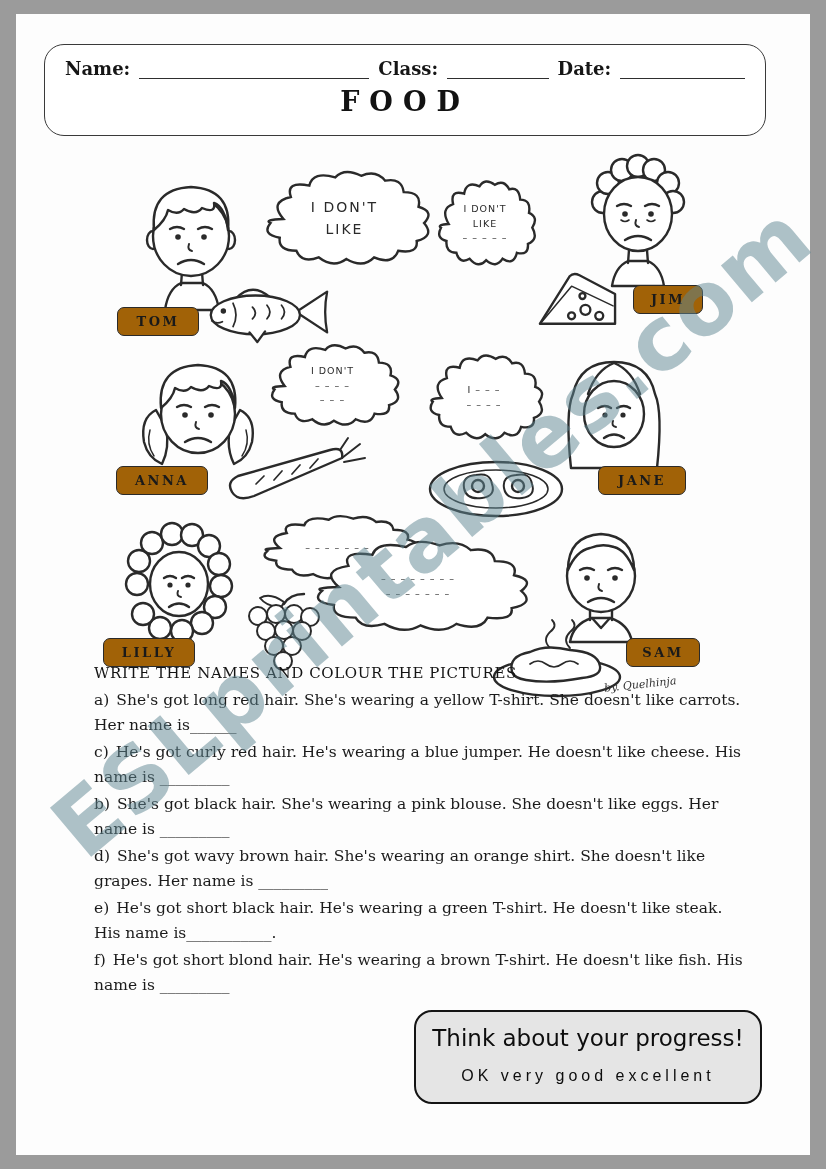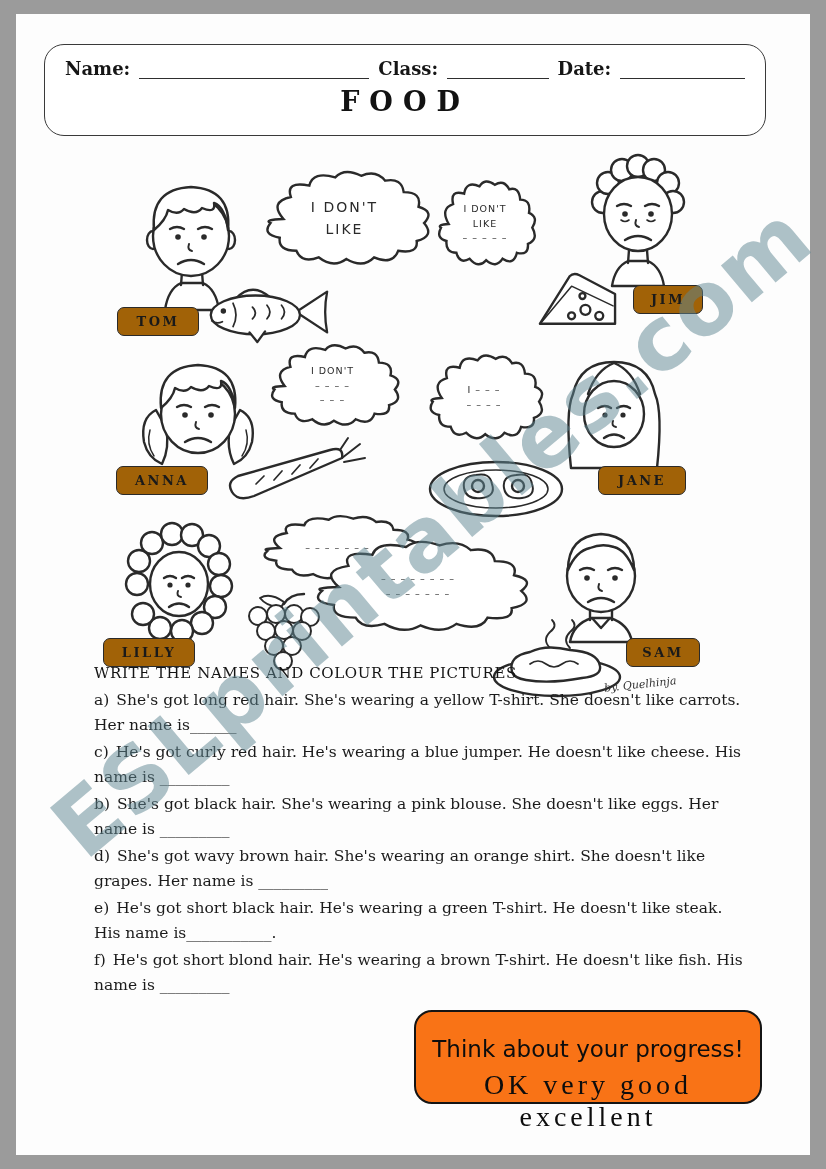--- a/index.html
+++ b/index.html
@@ -32,23 +32,23 @@
   .drawing svg{width:100%;height:100%;overflow:visible}
 
   
   .textblock{left:94px;top:664px;width:652px;font-size:15.5px;z-index:3}
   .instructions{font-weight:normal;letter-spacing:.6px;font-size:15px;margin-bottom:6px;color:#141414}
   .ex{line-height:25px;margin-bottom:2px}
   .ex-label{margin-right:7px}
 
   
   .progress-box{left:414px;top:1010px;width:348px;height:94px;border:2.2px solid #141414;border-radius:18px;
-      box-sizing:border-box;text-align:center;padding-top:24px;background:#f97316;z-index:3}
+      box-sizing:border-box;text-align:center;padding-top:13px;background:#e5e5e5;z-index:3}
   .p1{font-family:"DejaVu Sans",sans-serif;font-size:23px;color:#0d0d0d}
-  .p2{font-family:Liberation Serif, serif;font-size:28px;letter-spacing:4px;margin-top:7px;color:#0d0d0d}
+  .p2{font-family:Liberation Sans, sans-serif;font-size:16px;letter-spacing:4px;margin-top:16px;color:#0d0d0d}
 
   .signature{left:604px;top:678px;font-style:italic;font-size:11px;color:#333;transform:rotate(-6deg);z-index:4}
 
   .watermark{left:-40px;top:498px;width:900px;text-align:center;transform:rotate(-40deg);
       font-family:"DejaVu Sans",sans-serif;font-weight:bold;font-size:88px;letter-spacing:2px;
       color:rgba(94,134,146,.5);z-index:10;pointer-events:none;white-space:nowrap;user-select:none}
 </style>
 </head>
 <body>
 

